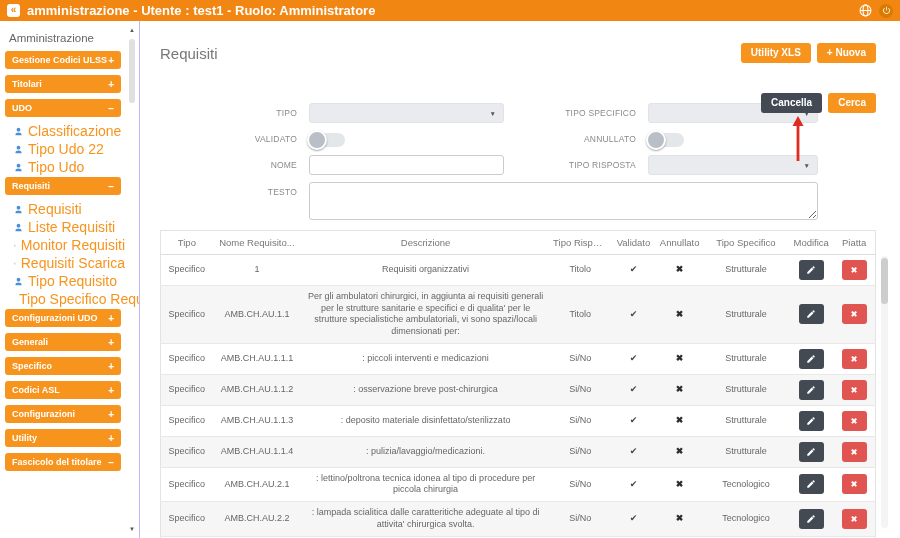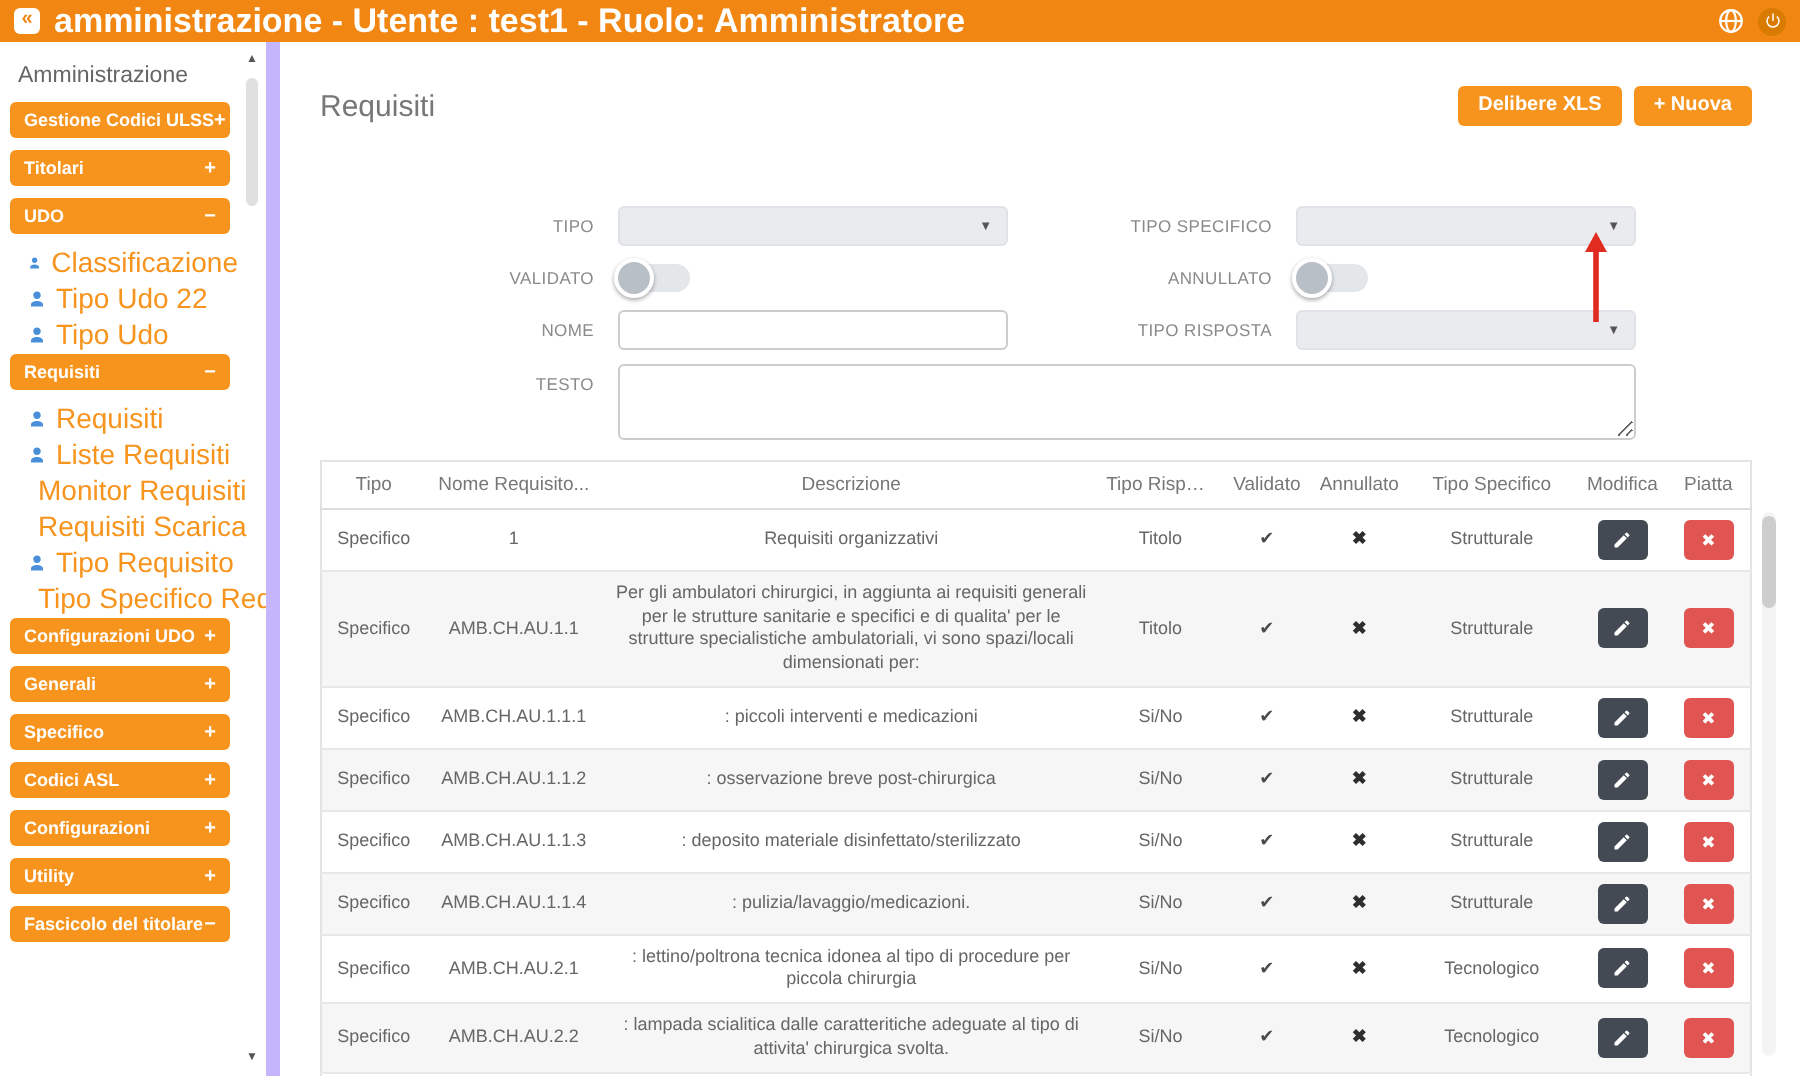--- a/index.html
+++ b/index.html
@@ -13,29 +13,29 @@
   *{box-sizing:border-box;margin:0;padding:0;}
   html,body{width:900px;height:538px;overflow:hidden;background:#fff;
     font-family:"Liberation Sans",sans-serif;}
   .app{width:900px;height:538px;position:relative;overflow:hidden;background:#fff;}
 
   
   .titlebar{height:21px;background:var(--header-orange);display:flex;align-items:center;
     padding:0 7px;gap:7px;}
   .collapse-btn{width:13px;height:13px;background:#fff;color:var(--header-orange);
     border-radius:3px;font-size:10px;line-height:12px;text-align:center;font-weight:bold;cursor:pointer;flex:0 0 auto;}
-  .win-title{color:#fff;font-weight:bold;font-size:17px;white-space:nowrap;}
+  .win-title{color:#fff;font-weight:bold;font-size:13px;white-space:nowrap;}
   .hdr-icons{margin-left:auto;display:flex;gap:7px;align-items:center;}
   .hdr-icon{width:14px;height:14px;display:flex;align-items:center;justify-content:center;cursor:pointer;}
   .power-badge{width:14px;height:14px;border-radius:50%;background:#d97b00;display:flex;align-items:center;justify-content:center;}
 
   
   .main{display:flex;height:517px;overflow:hidden;}
   .sidebar{width:140px;flex:0 0 140px;background:#fff;position:relative;
-    padding:4px 14px 0 5px;border-right:7px solid #c4b5fd;overflow:hidden;}
+    padding:4px 14px 0 5px;border-right:1px solid #c4b5fd;overflow:hidden;}
   .sb-title{font-size:11.5px;color:#666;padding:7px 3px 7px 4px;}
   .sb-title.gap{margin-top:8px;}
   .sb-group{display:flex;justify-content:space-between;align-items:center;
     background:var(--accent-orange);color:#fff;font-size:9px;font-weight:bold;
     border-radius:3px;padding:0 7px;height:18px;margin:0 4px 6px 0;cursor:pointer;white-space:nowrap;}
   .sb-group .tgl{font-size:10px;font-weight:bold;}
   .sb-sub{display:flex;align-items:center;gap:5px;color:var(--accent-orange);
     font-size:14px;height:16px;margin:0 0 2px 0;padding-left:9px;cursor:pointer;white-space:nowrap;}
   .sb-scroll{position:absolute;right:2px;top:2px;bottom:2px;width:10px;}
   .sb-scroll .up,.sb-scroll .dn{position:absolute;left:0;width:10px;text-align:center;
@@ -231,26 +231,30 @@
         <span class="sb-thumb" data-name="sidebar-scrollbar-thumb"></span>
         <span class="dn" data-name="scroll-down-icon">▼</span>
       </div>
     </aside>
 
     <section class="content" data-name="content-area">
 
       <div class="content-head" data-name="content-header">
         <h1 class="page-title" data-name="page-title">Requisiti</h1>
         <div class="head-buttons" data-name="header-buttons">
-          <button class="btn btn-orange" data-name="scarica-xls-button">Delibere XLS</button>
+          <button class="btn btn-orange" data-name="scarica-xls-button">Utility XLS</button>
           <button class="btn btn-orange" data-name="nuova-button">+ Nuova</button>
         </div>
       </div>
 
       <div class="panel" data-name="filter-panel">
+        <div class="panel-actions" data-name="filter-actions">
+          <button class="btn btn-dark" data-name="cancella-button">Cancella</button>
+          <button class="btn btn-orange" data-name="cerca-button">Cerca</button>
+        </div>
         <span class="annotation-arrow" data-name="annotation-arrow">
           <svg width="12" height="46" viewBox="0 0 12 46">
             <polygon points="6,0 11.5,10 0.5,10" style="fill:var(--annotation-red)"></polygon>
             <rect x="4.6" y="9" width="2.8" height="36" style="fill:var(--annotation-red)"></rect>
           </svg>
         </span>
 
         <div class="filter-grid" data-name="filter-form">
           <label class="f-label" data-name="tipo-label">TIPO</label>
           <div class="select" data-name="tipo-select">

